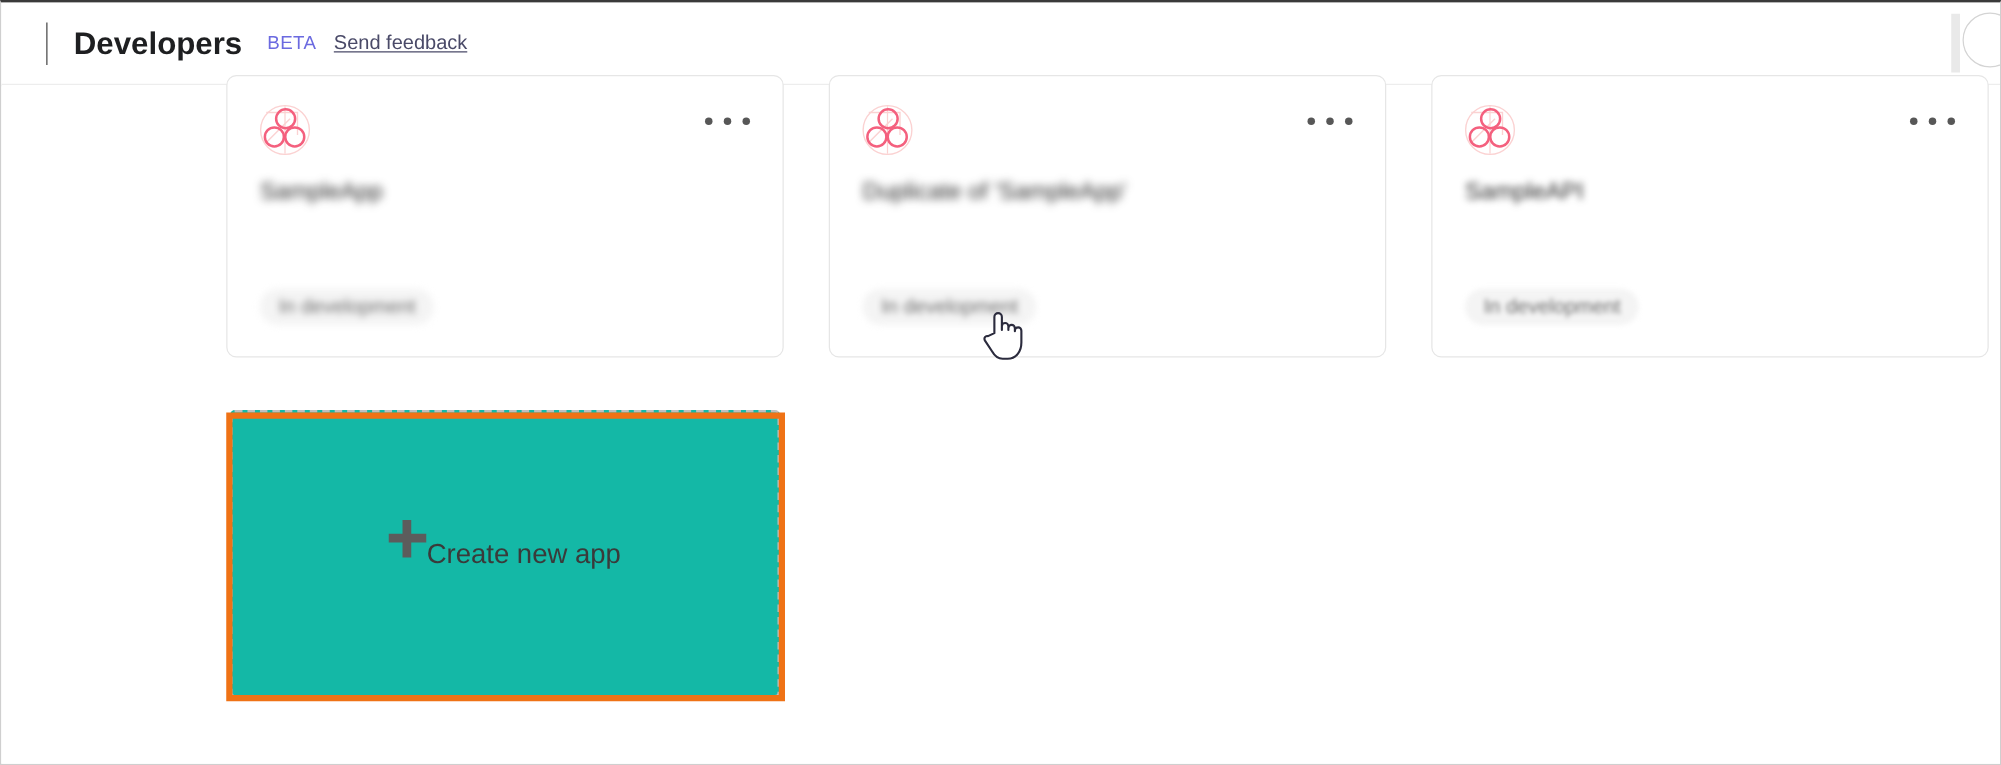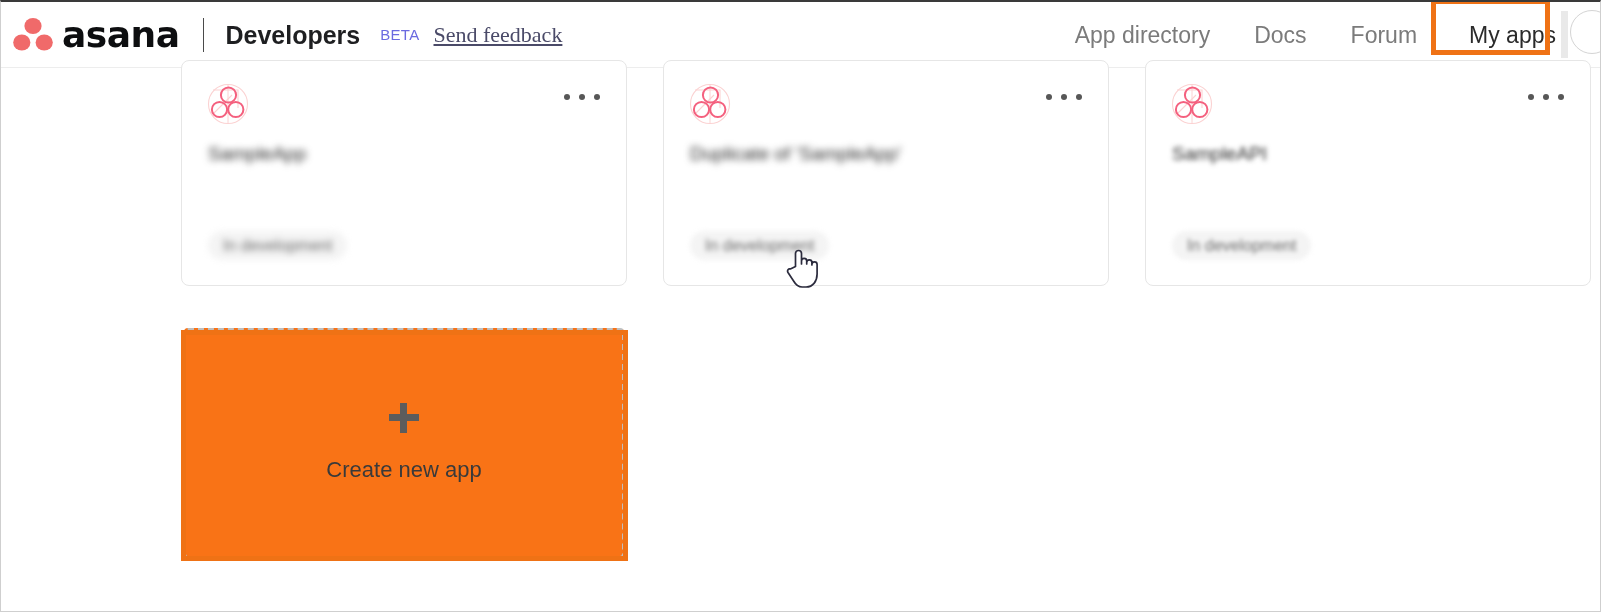--- a/index.html
+++ b/index.html
@@ -75,28 +75,27 @@
   .beta-tag {
     font-size: 15px;
     font-weight: 400;
     color: #6b6ae0;
     letter-spacing: 0.3px;
     margin-left: 20px;
     white-space: nowrap;
   }
 
   .feedback-link {
-    font-size: 22px;
+    font-size: 16px;
     color: #4a4a68;
     text-decoration: underline;
     text-underline-offset: 2px;
     margin-left: 14px;
     white-space: nowrap;
     cursor: pointer;
-    font-family: Liberation Serif, serif;
   }
 
   #nav {
     margin-left: auto;
     display: flex;
     align-items: center;
     height: 100%;
     padding-right: 0px;
   }
 
@@ -238,23 +237,23 @@
 
   
   #create-card {
     position: absolute;
     left: 183px;
     top: 259px;
     width: 440px;
     height: 230px;
     border: 2px dashed #bfbfbf;
     border-radius: 4px;
-    background: #f97316;
-    display: flex;
-    flex-direction: column;
+    background: #14b8a6;
+    display: flex;
+    flex-direction: row;
     align-items: center;
     justify-content: center;
     cursor: pointer;
   }
 
   .plus-icon {
     width: 30px;
     height: 30px;
     position: relative;
     margin-bottom: 24px;
@@ -297,49 +296,29 @@
     pointer-events: none;
   }
 </style>
 </head>
 <body>
 
 <div id="screen">
 
   <div id="header">
 
-    <div class="brand">
-      <span class="asana-logo">
-        <svg width="40" height="38" viewBox="0 0 40 38" xmlns="http://www.w3.org/2000/svg">
-          <ellipse cx="20" cy="11" rx="8.6" ry="8.1" fill="#f06a6a"></ellipse>
-          <ellipse cx="8.8" cy="27.5" rx="8.6" ry="8.1" fill="#f06a6a"></ellipse>
-          <ellipse cx="31.2" cy="27.5" rx="8.6" ry="8.1" fill="#f06a6a"></ellipse>
-        </svg>
-      </span>
-      <span class="wordmark">asana</span>
-    </div>
 
     <div class="brand-divider"></div>
 
     <span class="product-name">Developers</span>
 
     <span class="beta-tag">BETA</span>
 
     <span class="feedback-link">Send feedback</span>
 
-    <nav id="nav">
-      <span class="nav-item">App directory</span>
-      <span class="nav-item">Docs</span>
-      <span class="nav-item">Forum</span>
-
-      <span class="nav-highlight-wrap">
-        <span class="nav-item active">My apps</span>
-        <span class="annot-box"></span>
-      </span>
-    </nav>
 
     <span class="nav-scroll-strip"></span>
     <span class="avatar-partial"></span>
   </div>
 
   <div id="content">
 
     <div class="card-row">
 
       <div class="app-card">

